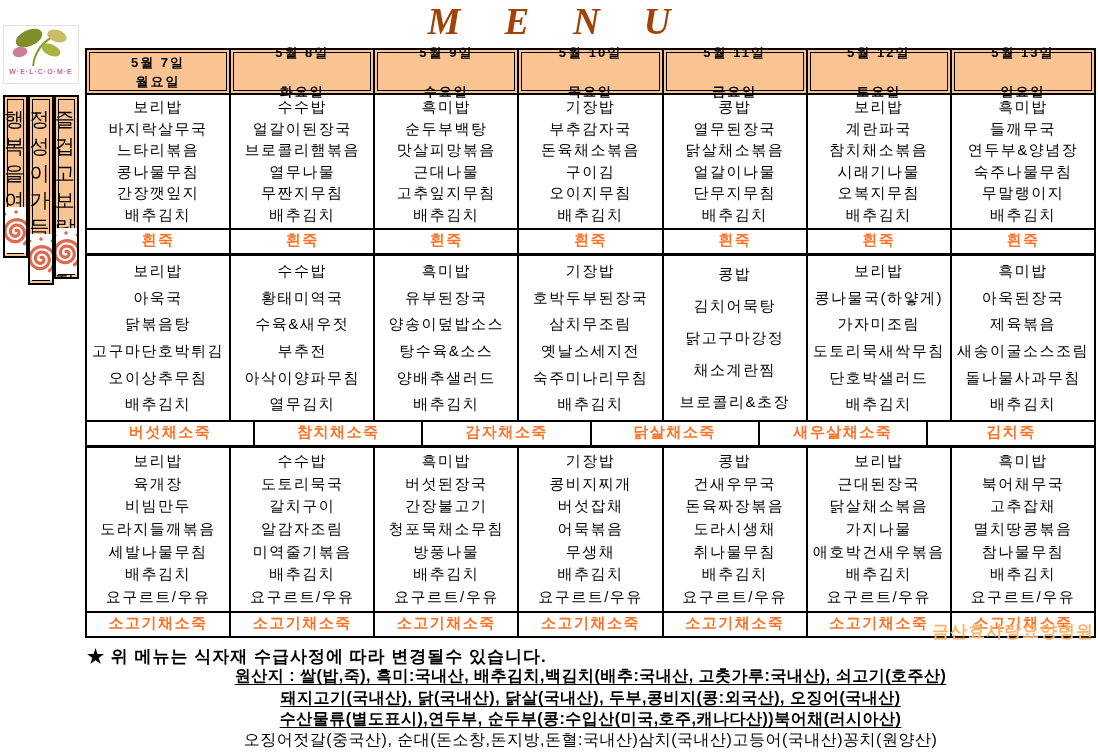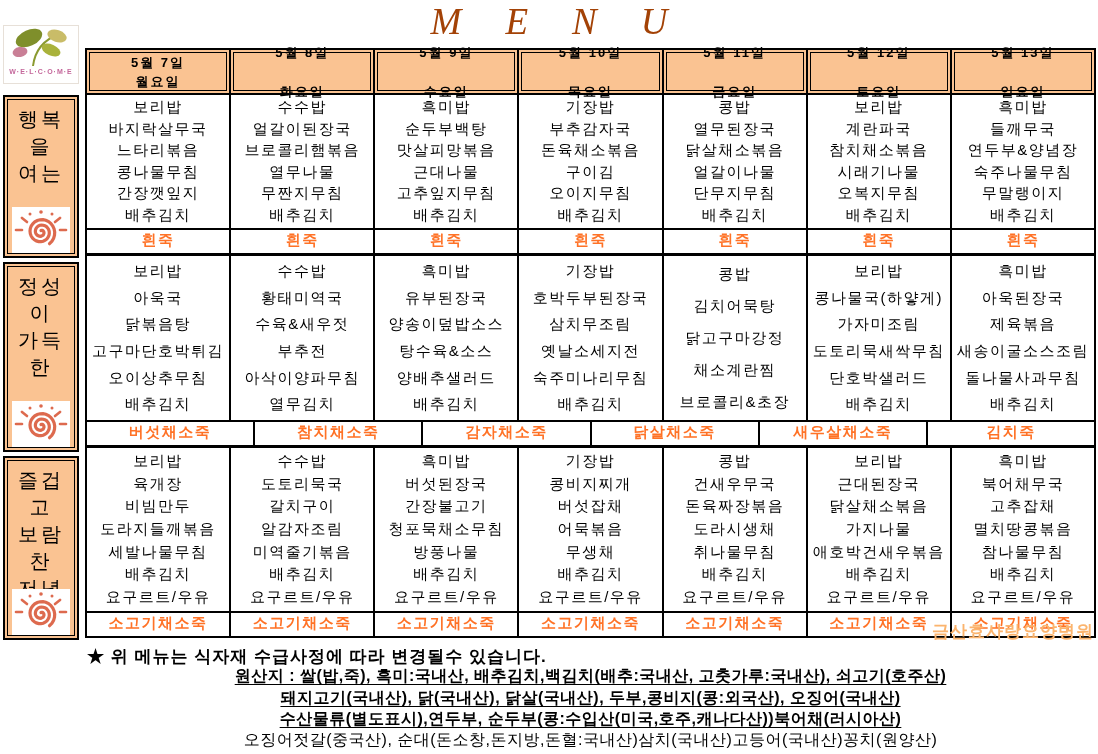--- a/index.html
+++ b/index.html
@@ -1,21 +1,21 @@
 <!DOCTYPE html>
 <html><head>
 <meta charset="utf-8">
 <style>
   html,body{margin:0;padding:0;background:#fff;}
   .page{position:relative;width:1098px;height:754px;background:#fff;overflow:hidden;
         font-family:"Liberation Sans",sans-serif;color:#000;}
 
   
   .title{position:absolute;left:0;right:0;top:0;text-align:center;
-         font-family:"Liberation Serif",serif;font-style:italic;font-weight:normal;
+         font-family:"Liberation Serif",serif;font-style:italic;font-weight:bold;
          font-size:37px;color:#A34206;letter-spacing:44px;text-indent:44px;}
 
   
   .logo{position:absolute;left:4px;top:26px;width:74px;height:57px;background:#fff;
         box-shadow:0 0 0 1px #e7e0d8;display:flex;flex-direction:column;align-items:center;}
   .logo svg{display:block;}
   .logo-text{font-size:7px;font-weight:bold;color:#C4679B;letter-spacing:1px;line-height:8px;}
 
   
   .table{position:absolute;left:85px;top:48px;width:1011px;border:2px solid #000;box-sizing:border-box;}
@@ -31,21 +31,21 @@
   .menu-cell{flex:1;display:flex;flex-direction:column;padding:2px 0;}
   .menu-cell + .menu-cell{border-left:2px solid #000;}
   .menu-item{flex:1;display:flex;align-items:center;justify-content:center;
              font-size:15px;letter-spacing:1.5px;white-space:nowrap;}
   .porridge-row{display:flex;border-top:2px solid #000;}
   .porridge-cell{flex:1;text-align:center;color:#FF7226;font-weight:bold;font-size:15px;
                  letter-spacing:1.5px;padding:1px 15px 3px;white-space:nowrap;}
   .porridge-cell + .porridge-cell{border-left:2px solid #000;}
 
   
-  .sidebar{position:absolute;left:3px;top:95px;width:76px;display:flex;flex-direction:column;}
+  .sidebar{position:absolute;left:3px;top:95px;width:76px;display:flex;flex-direction:row;}
   .side-cell{background:#FAC392;border:2px solid #000;box-sizing:border-box;position:relative;
              box-shadow:inset 0 0 0 2px #FAC392, inset 0 0 0 3px #000;
              display:flex;flex-direction:column;align-items:center;overflow:hidden;}
   .side-cell{margin-bottom:4px;}
   .side-lines{margin-top:9px;text-align:center;font-size:20px;line-height:27px;letter-spacing:3px;}
   .spiral-wrap{position:absolute;bottom:3px;left:50%;transform:translateX(-50%);
                width:58px;height:46px;background:#fff;display:flex;align-items:center;justify-content:center;}
 
   
   .footer-note{position:absolute;left:87px;top:645px;font-weight:bold;font-size:17px;letter-spacing:1px;}

